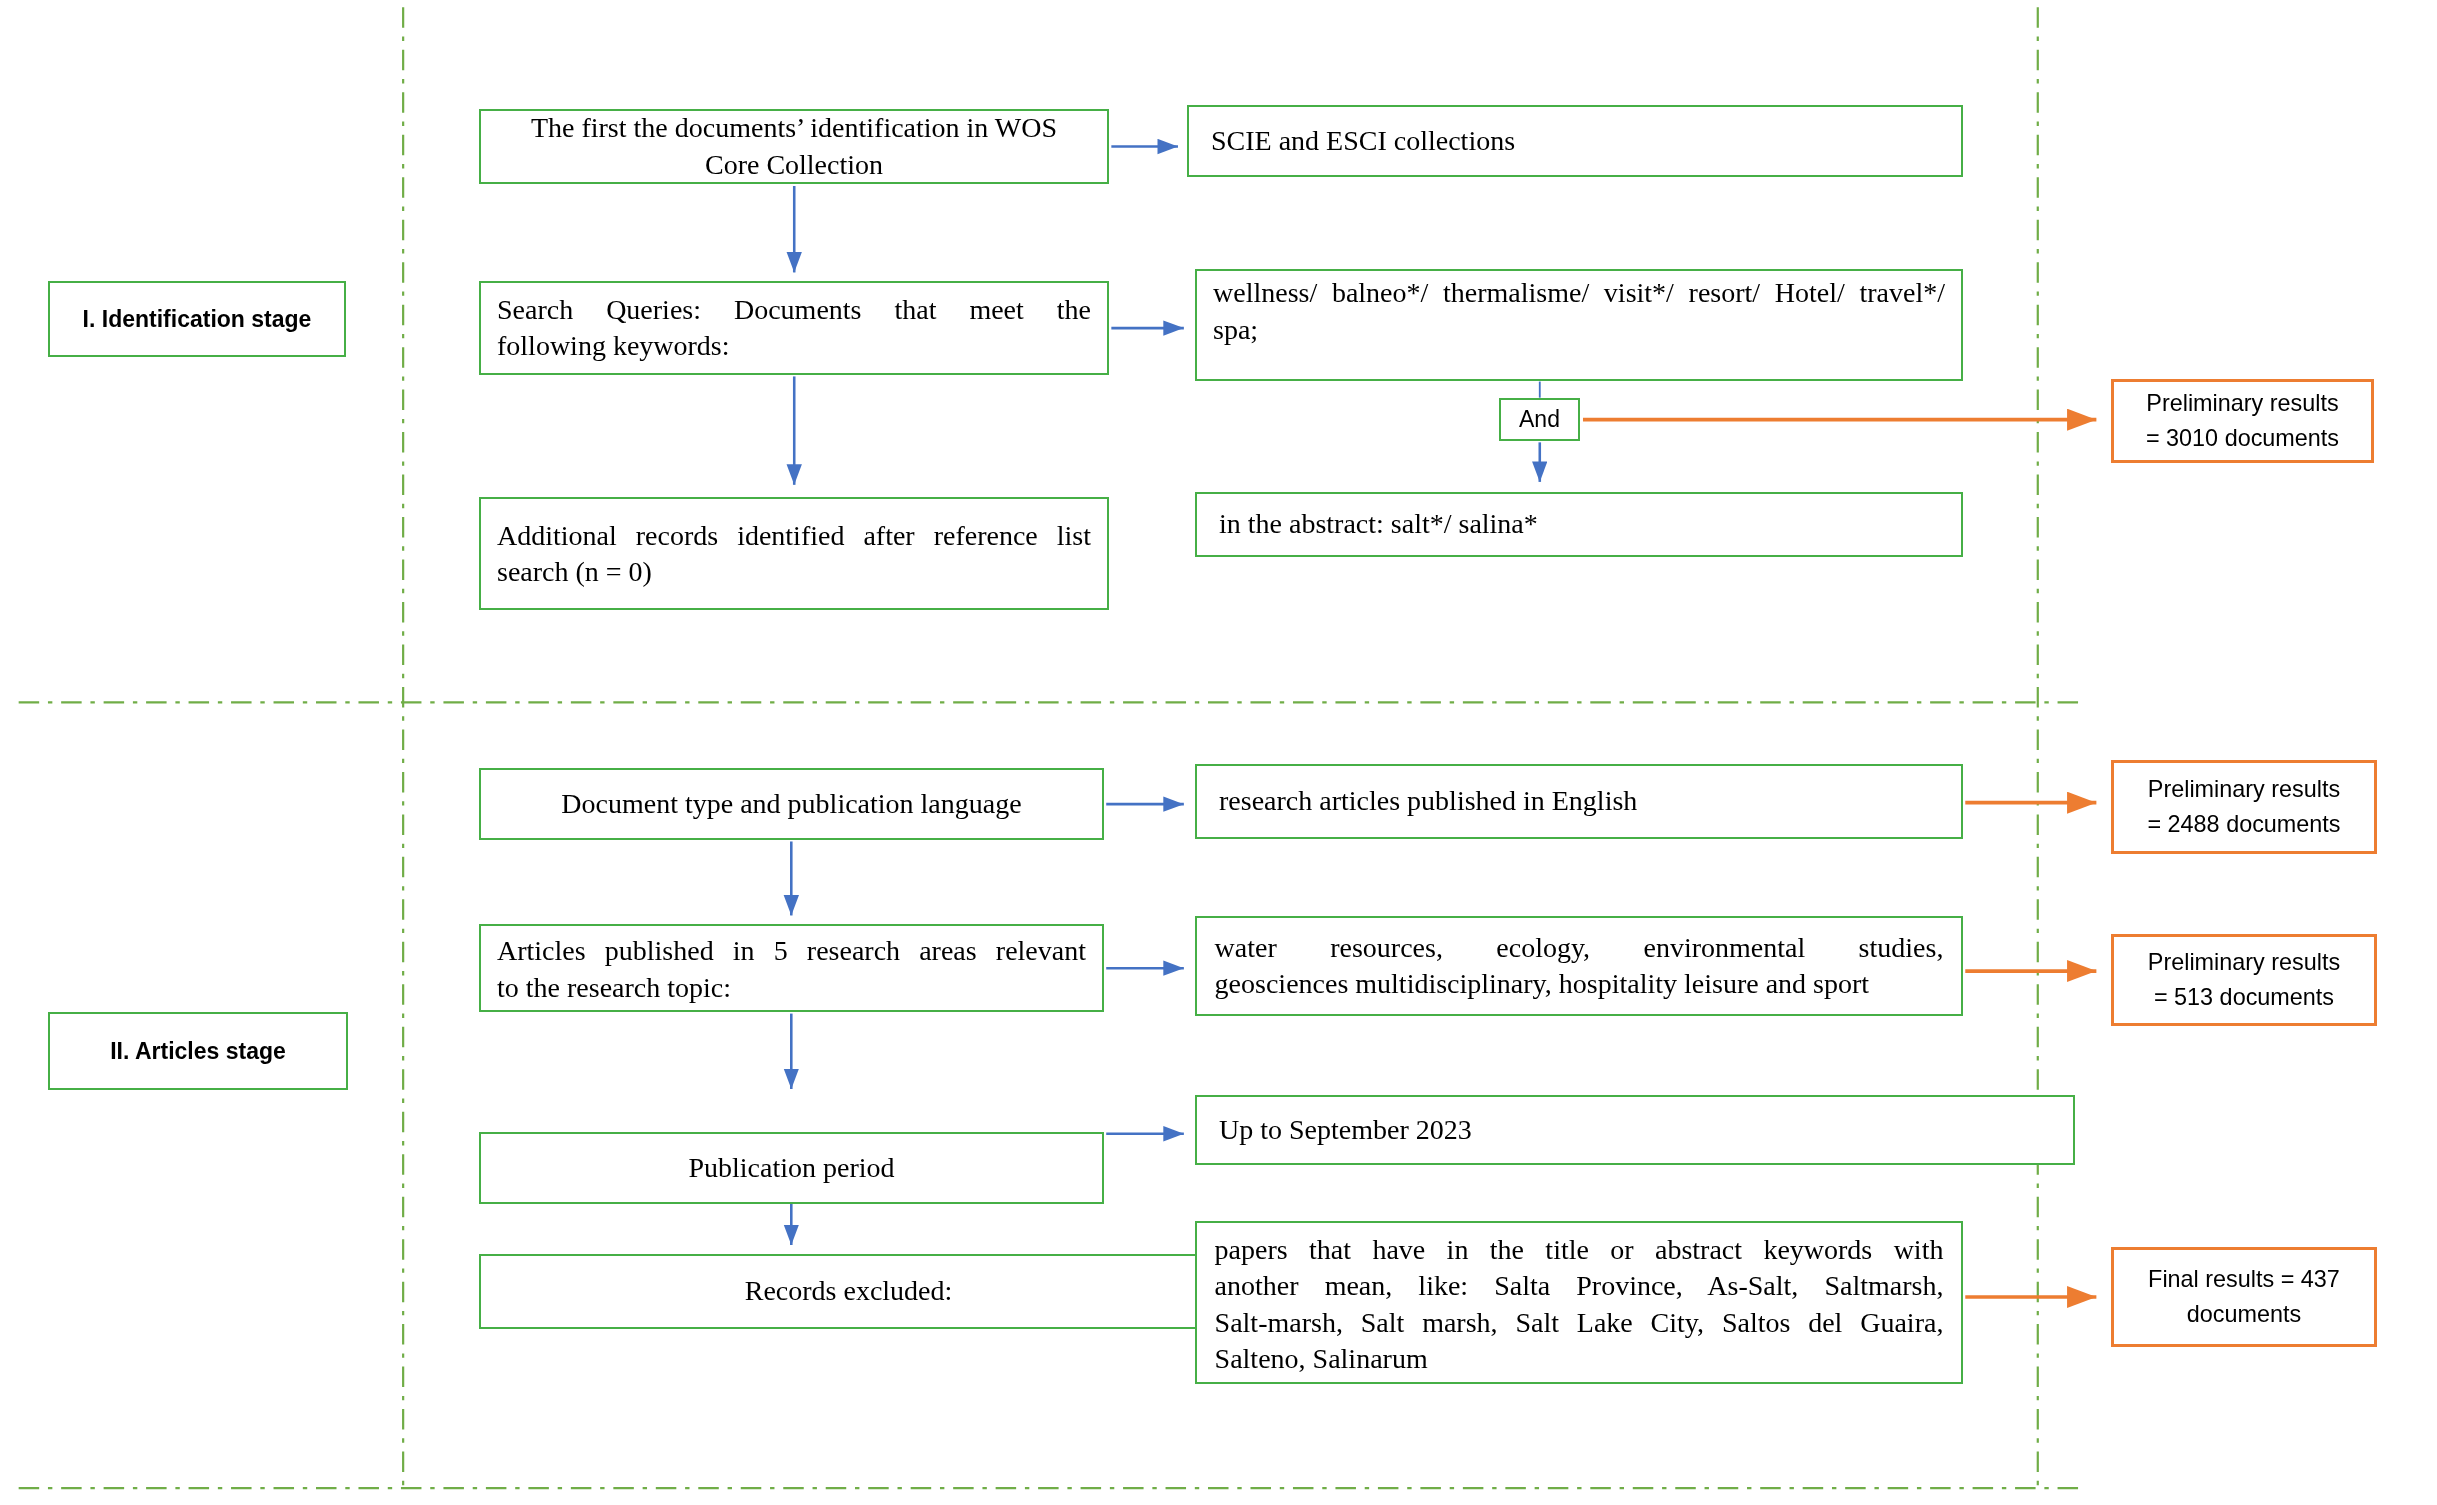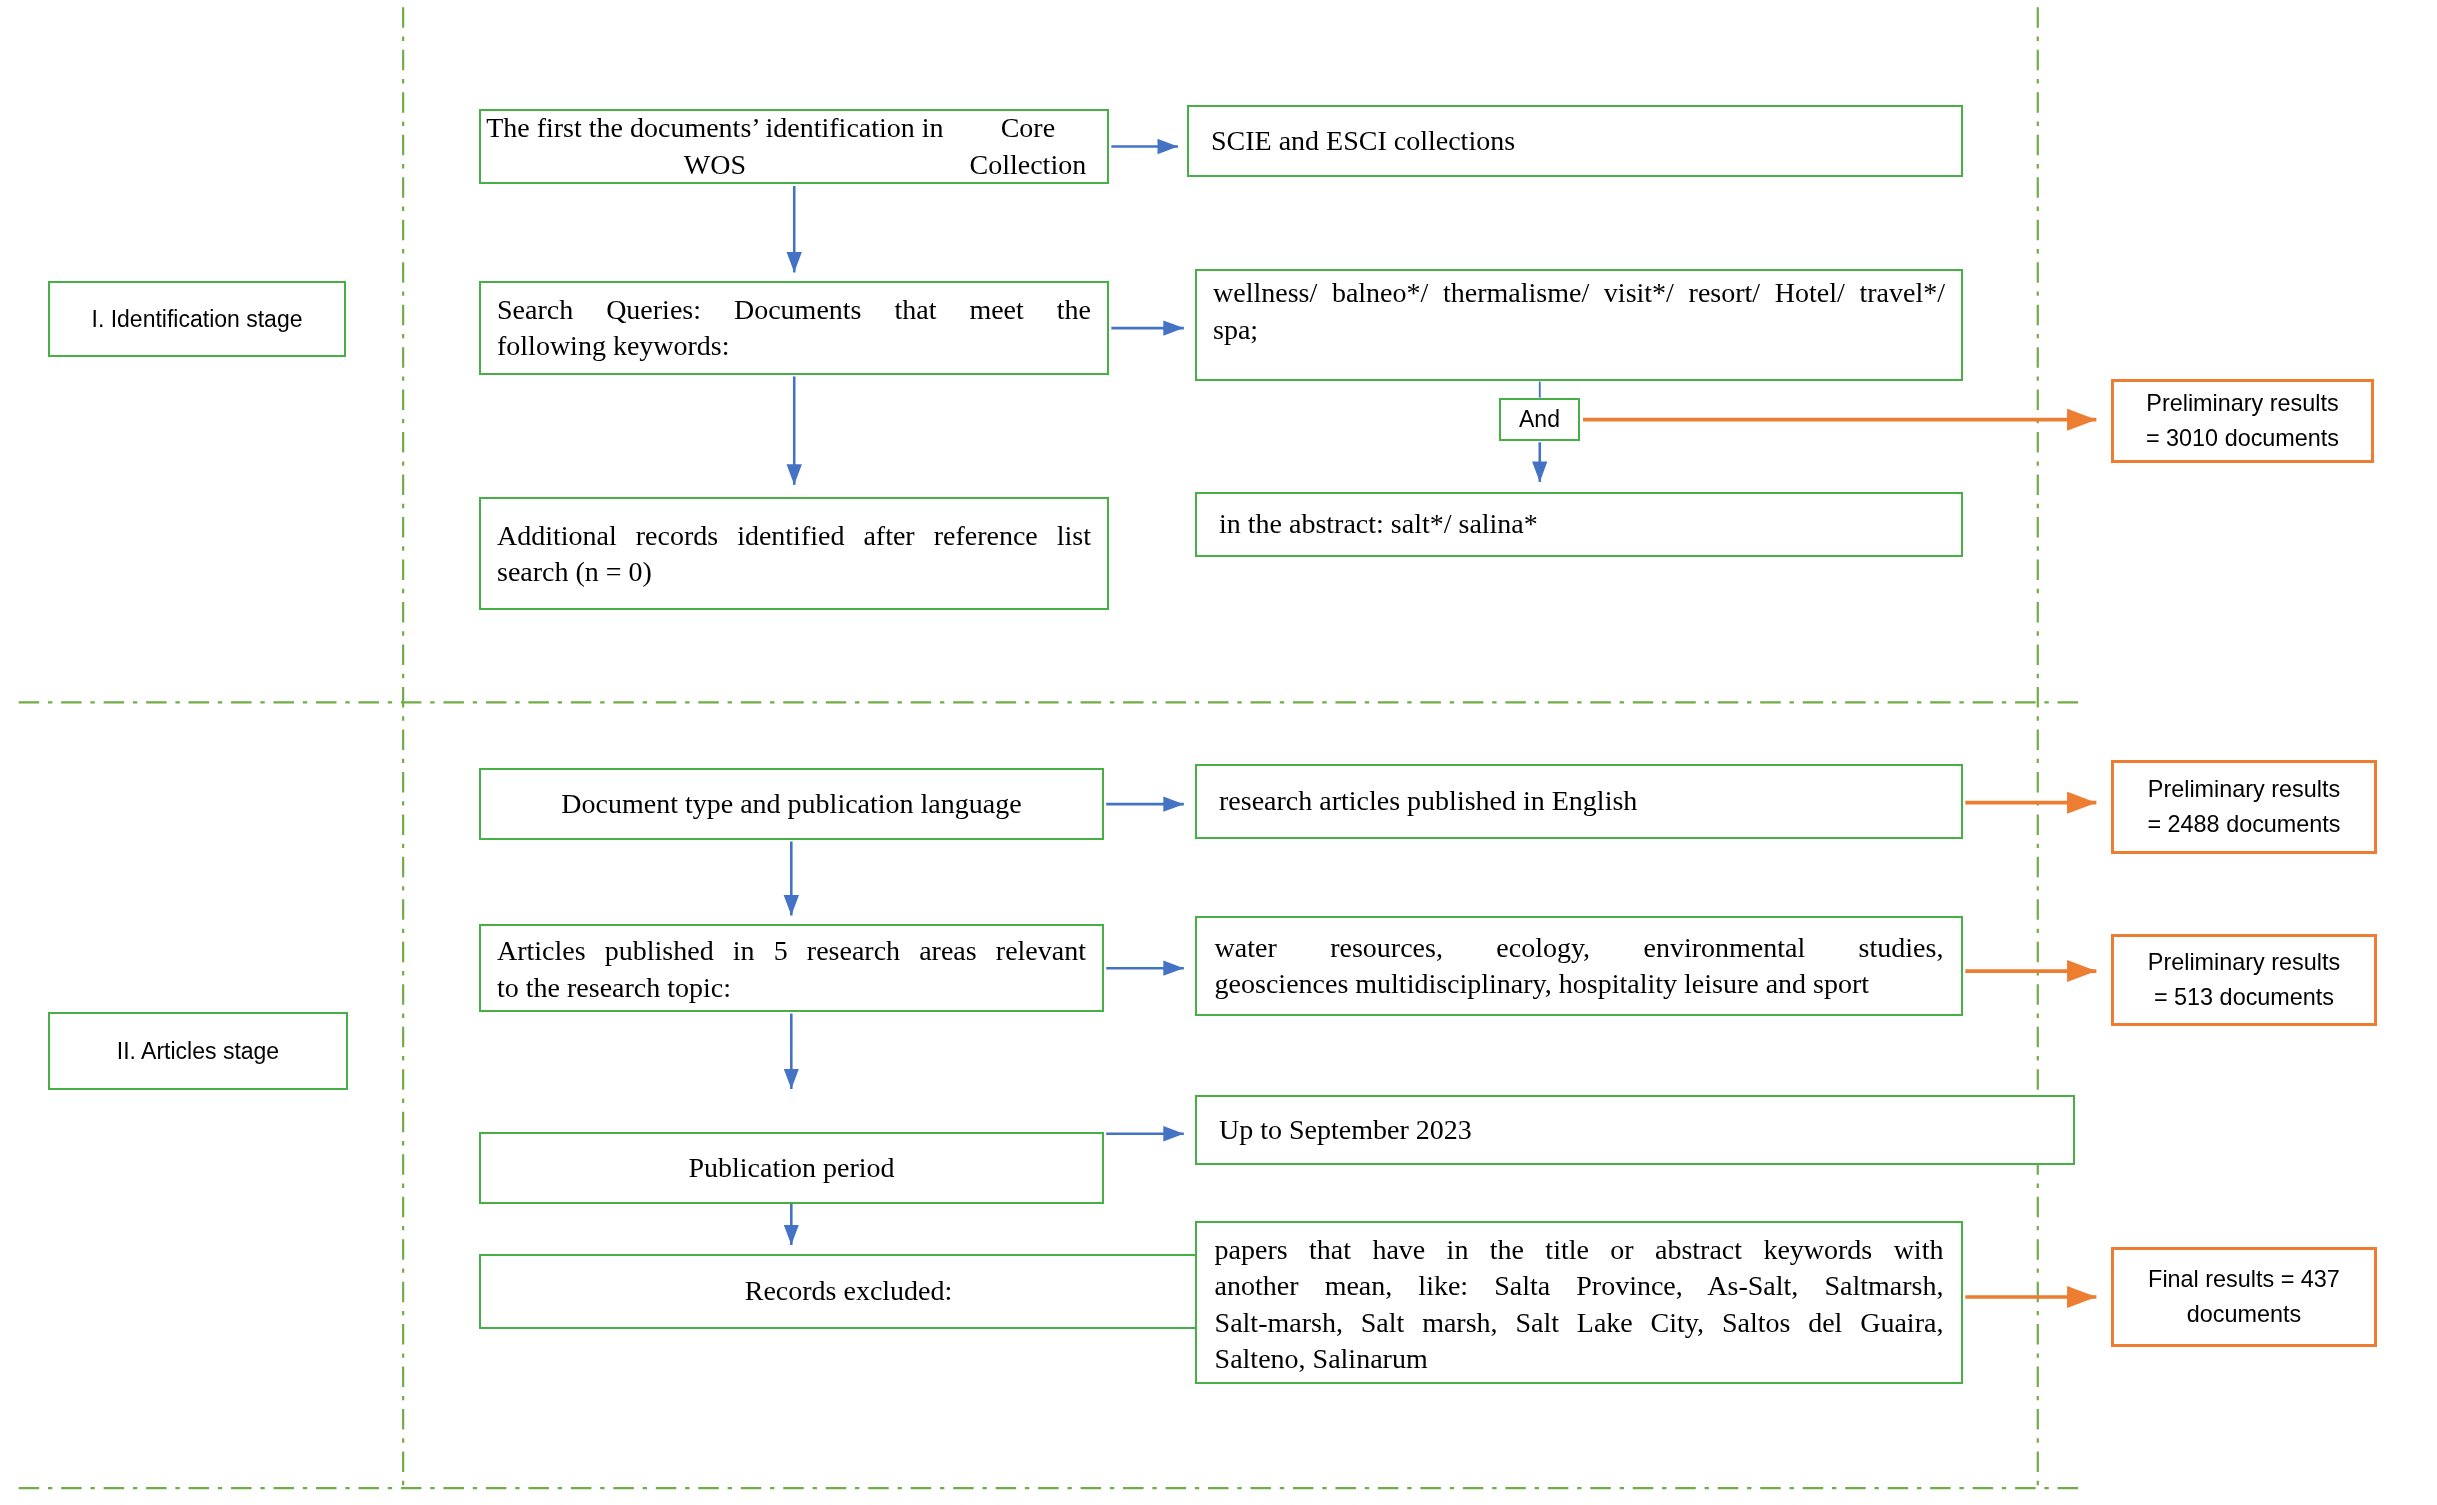--- a/index.html
+++ b/index.html
@@ -3,23 +3,23 @@
 <meta charset="utf-8">
 <style>
   html,body{margin:0;padding:0;background:#ffffff;}
   #canvas{position:relative;width:2438px;height:1505px;background:#ffffff;overflow:hidden;}
   svg.connectors{position:absolute;left:0;top:0;width:2438px;height:1505px;pointer-events:none;}
   .box{position:absolute;box-sizing:border-box;background:#ffffff;color:#000000;}
   .gborder{border:2.2px solid #46AF46;}
   .oborder{border:3.7px solid #ED7D31;}
   .serif{font-family:"Liberation Serif",serif;font-size:28px;line-height:1.3;}
   .sans{font-family:"Liberation Sans",sans-serif;}
-  .stage{font-size:23px;display:flex;align-items:center;justify-content:center;text-align:center;}
+  .stage{font-size:23px;display:flex;align-items:center;justify-content:center;text-align:center;font-weight:bold;}
   .result{font-size:23.4px;line-height:1.5;display:flex;flex-direction:column;align-items:center;justify-content:center;text-align:center;font-weight:500;}
-  .cflex{display:flex;flex-direction:row;align-items:center;justify-content:center;text-align:center;}
+  .cflex{display:flex;flex-direction:column;align-items:center;justify-content:center;text-align:center;}
   .lflex{display:flex;align-items:center;justify-content:flex-start;text-align:left;padding-left:22px;padding-right:14.7px;}
   .just .jline{text-align:justify;}
   .just .jline.stretch{text-align-last:justify;}
   .andbox{font-size:23px;display:flex;align-items:center;justify-content:center;}
 </style>
 </head>
 <body>
 
 <div id="canvas">
 

